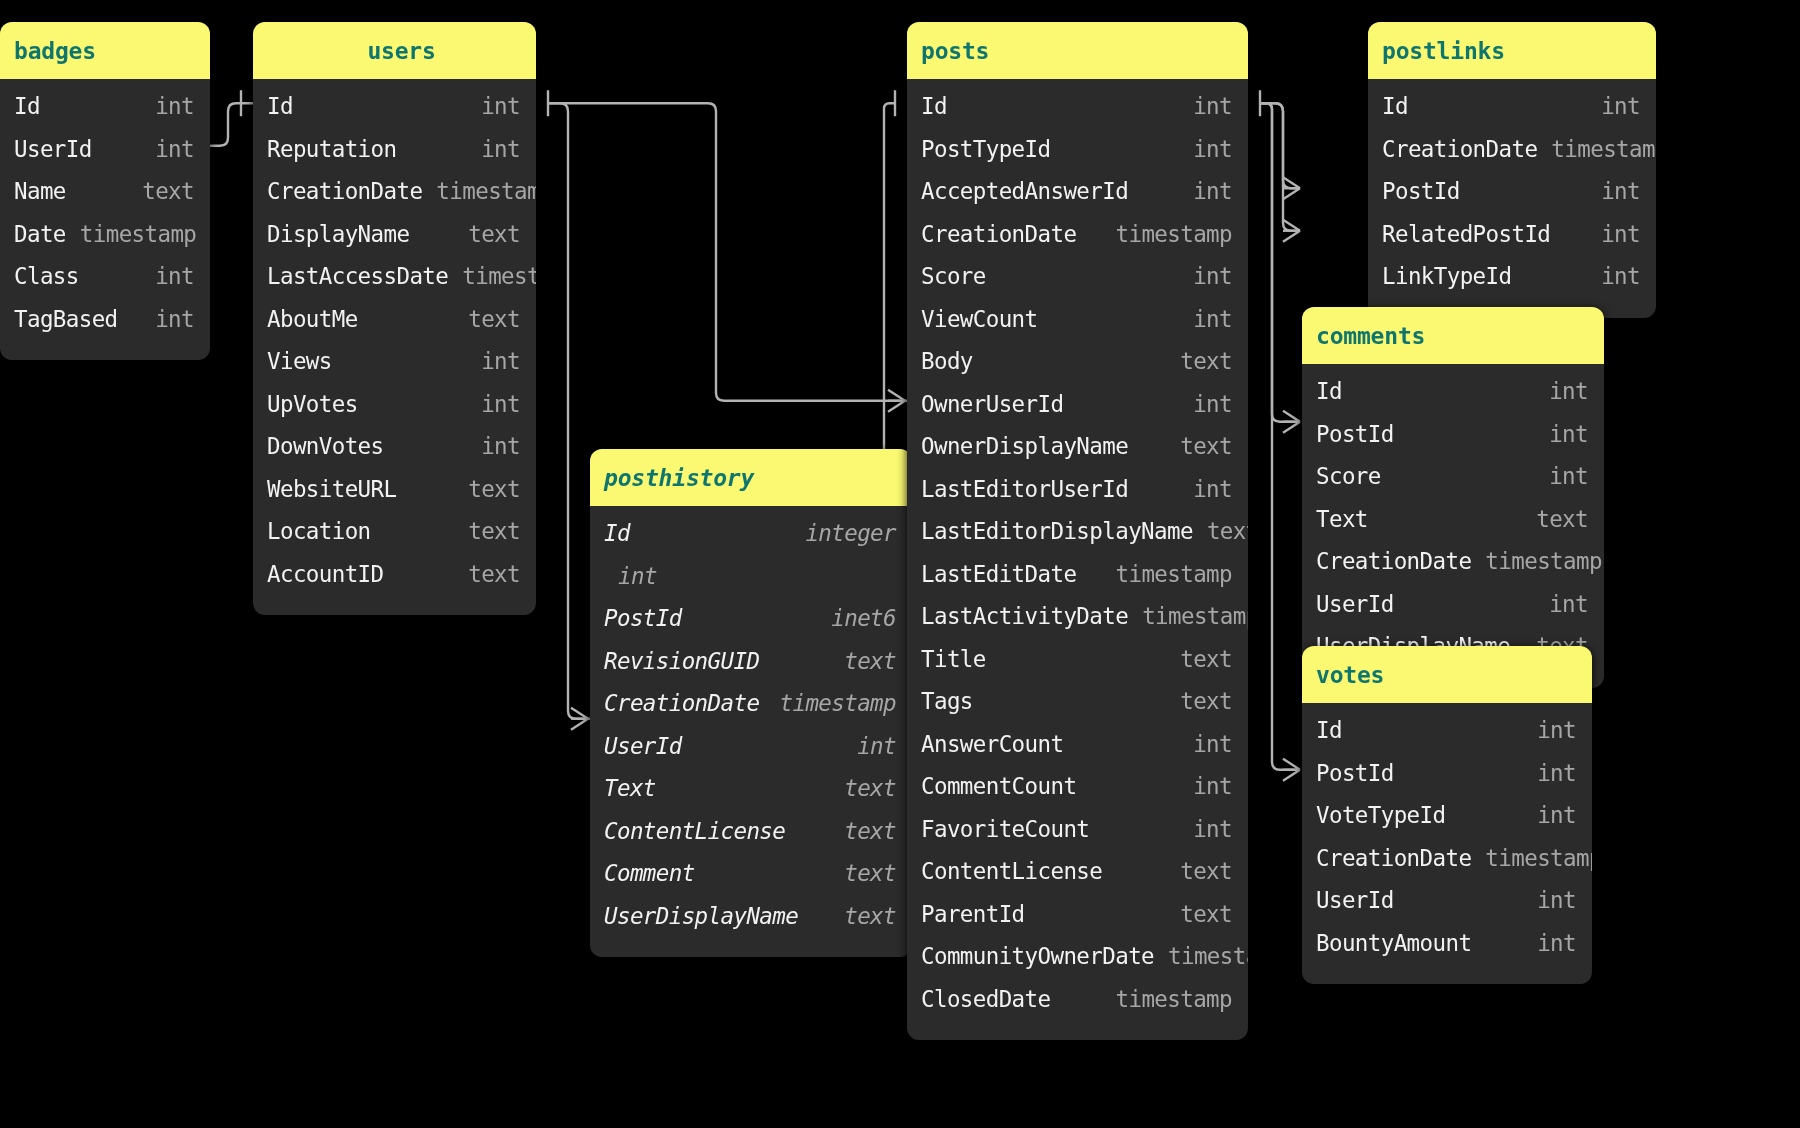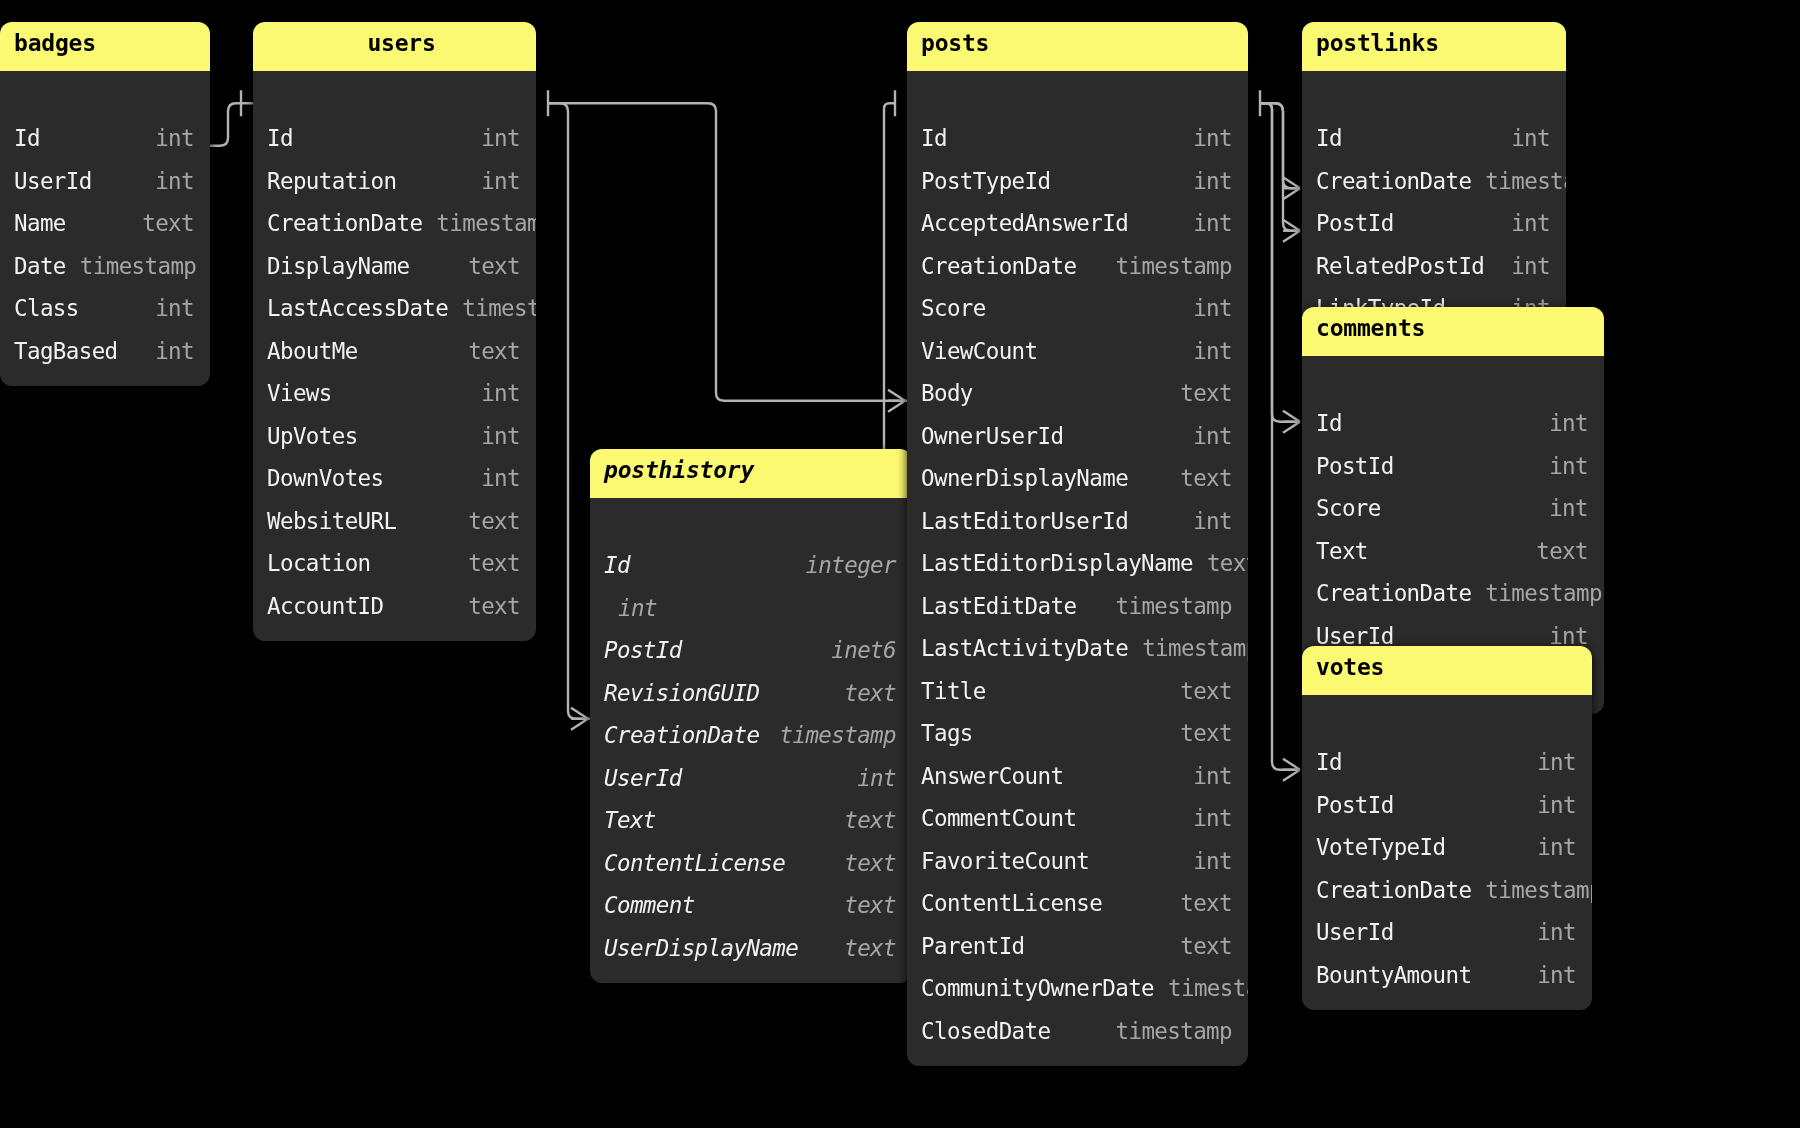--- a/index.html
+++ b/index.html
@@ -33,31 +33,30 @@
     position: absolute;
     background: #2b2b2b;
     border-radius: 12px;
     box-shadow: 0 2px 10px rgba(0,0,0,0.85);
     z-index: 5;
     overflow: hidden;
     box-sizing: border-box;
   }
   .table-header {
     background: #faf971;
-    color: #000000;
+    color: #0f766e;
     font-weight: bold;
     font-size: 23px;
     line-height: 1;
-    padding: 10px 0 16px 14px;
+    padding: 18px 0 16px 14px;
     letter-spacing: -0.2px;
     font-family: "DejaVu Sans Mono", monospace;
   }
   .table-body {
-    padding: 6px 0 14px 0;
-    margin-top: 40px;
+    padding: 6px 0 20px 0;
   }
   .row {
     display: flex;
     align-items: baseline;
     justify-content: space-between;
     padding: 0 16px 0 14px;
     height: 42.5px;
     line-height: 42.5px;
     white-space: nowrap;
   }
@@ -326,21 +325,21 @@
         <div class="row">
           <span class="col-name">CommunityOwnerDate</span>
           <span class="col-type">timestamp</span>
         </div>
         <div class="row">
           <span class="col-name">ClosedDate</span>
           <span class="col-type">timestamp</span>
         </div>
       </div>
     </div>
-    <div class="table-card" style="left: 1302px; top: 22px; width: 264px;">
+    <div class="table-card" style="left: 1368px; top: 22px; width: 288px;">
       <div class="table-header">postlinks</div>
       <div class="table-body">
         <div class="row">
           <span class="col-name">Id</span>
           <span class="col-type">int</span>
         </div>
         <div class="row">
           <span class="col-name">CreationDate</span>
           <span class="col-type">timestamp</span>
         </div>

